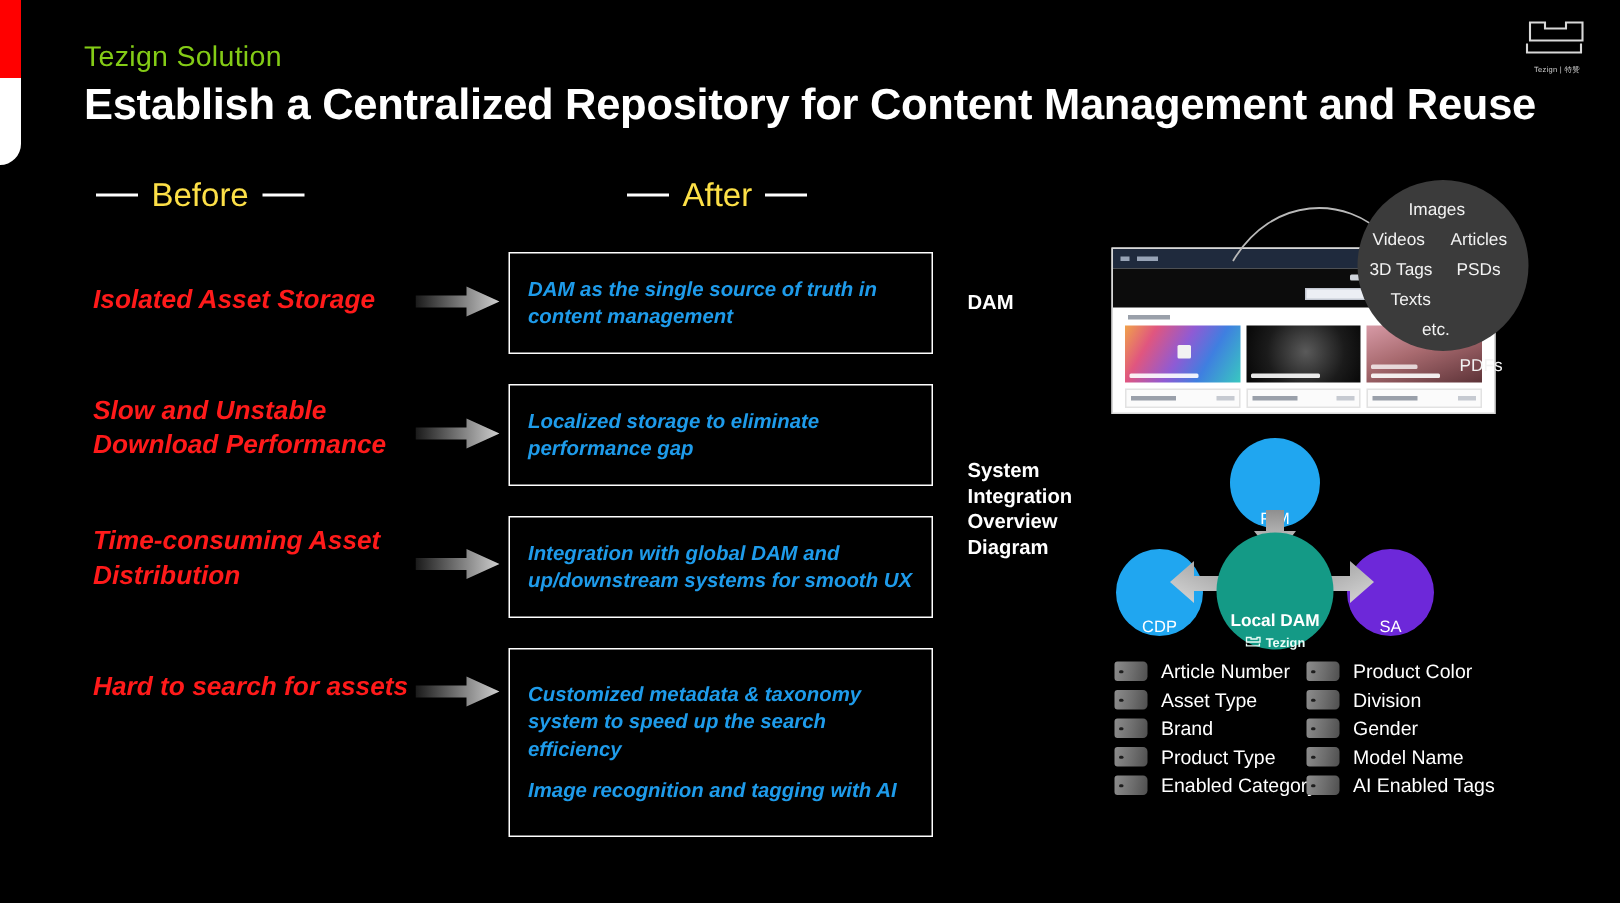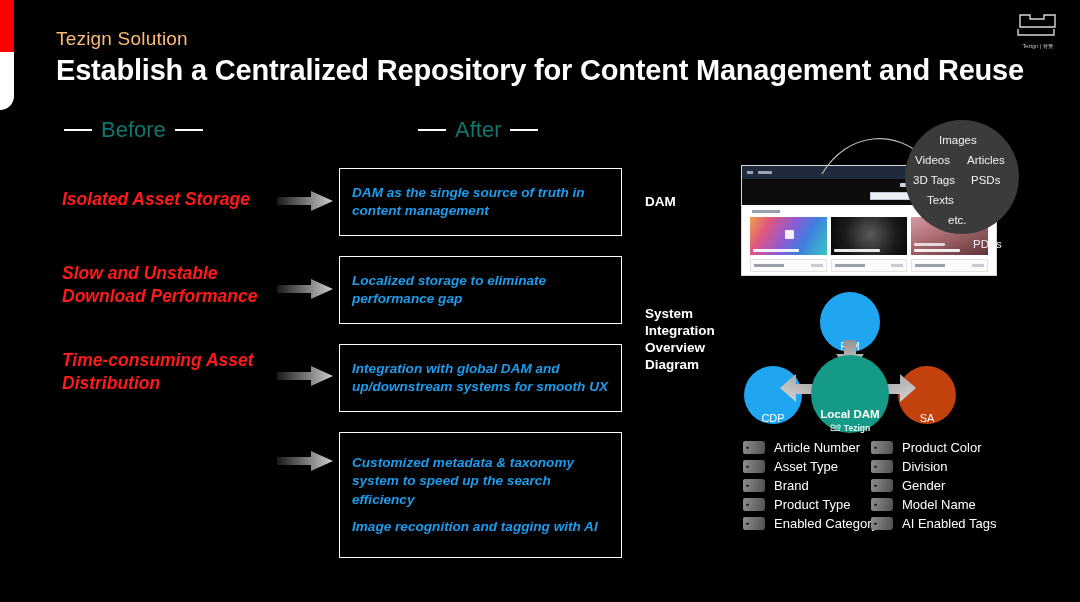--- a/index.html
+++ b/index.html
@@ -40,21 +40,21 @@
     background: #ffffff;
     border-bottom-right-radius: 14px;
   }
 
   
   .eyebrow {
     position: absolute;
     left: 56px;
     top: 28px;
     font-size: 19px;
-    color: #fdba74;
+    color: #84cc16;
     letter-spacing: .2px;
   }
   .slide-title {
     position: absolute;
     left: 56px;
     top: 54px;
     font-size: 29px;
     font-weight: 700;
     color: #ffffff;
     letter-spacing: -0.2px;
@@ -75,21 +75,21 @@
     font-size: 5px;
     color: #cfcfcf;
     letter-spacing: .2px;
     white-space: nowrap;
   }
 
   
   .col-head {
     position: absolute;
     font-size: 22px;
-    color: #0f766e;
+    color: #fde047;
     white-space: nowrap;
     display: flex;
     align-items: center;
     gap: 9px;
   }
   .col-head .rule {
     display: block;
     width: 28px;
     height: 2px;
     background: #ffffff;
@@ -334,21 +334,21 @@
     background: #20a6f0;
   }
   .node-cdp {
     left: 6px; top: 74px;
     width: 58px; height: 58px;
     background: #20a6f0;
   }
   .node-sa {
     left: 160px; top: 74px;
     width: 58px; height: 58px;
-    background: #c2410c;
+    background: #6d28d9;
   }
   .node-dam {
     left: 73px; top: 63px;
     width: 78px; height: 78px;
     background: #149a86;
     z-index: 3;
   }
   .node-dam .dam-title {
     font-size: 11.5px;
     font-weight: 700;
@@ -432,20 +432,21 @@
   </div>
   <div class="col-head col-head-after">
     <i class="rule"></i>
     <span>After</span>
     <i class="rule"></i>
   </div>
 
   <div class="before-item" style="top:188px;">Isolated Asset Storage</div>
   <div class="before-item" style="top:262px;">Slow and Unstable Download Performance</div>
   <div class="before-item" style="top:349px;">Time-consuming Asset Distribution</div>
+  <div class="before-item" style="top:446px;">Hard to search for assets</div>
 
   <svg class="arrow" style="left:277px; top:190px;" viewBox="0 0 56 22">
     <defs>
         <linearGradient id="ag1" x1="0" y1="0" x2="1" y2="0">
       <stop offset="0%" stop-color="#1a1a1a"></stop>
           <stop offset="100%" stop-color="#cfcfcf"></stop>
     </linearGradient>
       </defs>
     <path d="M0 7 L34 7 L34 1 L56 11 L34 21 L34 15 L0 15 Z" fill="url(#ag1)"></path>
   </svg>

